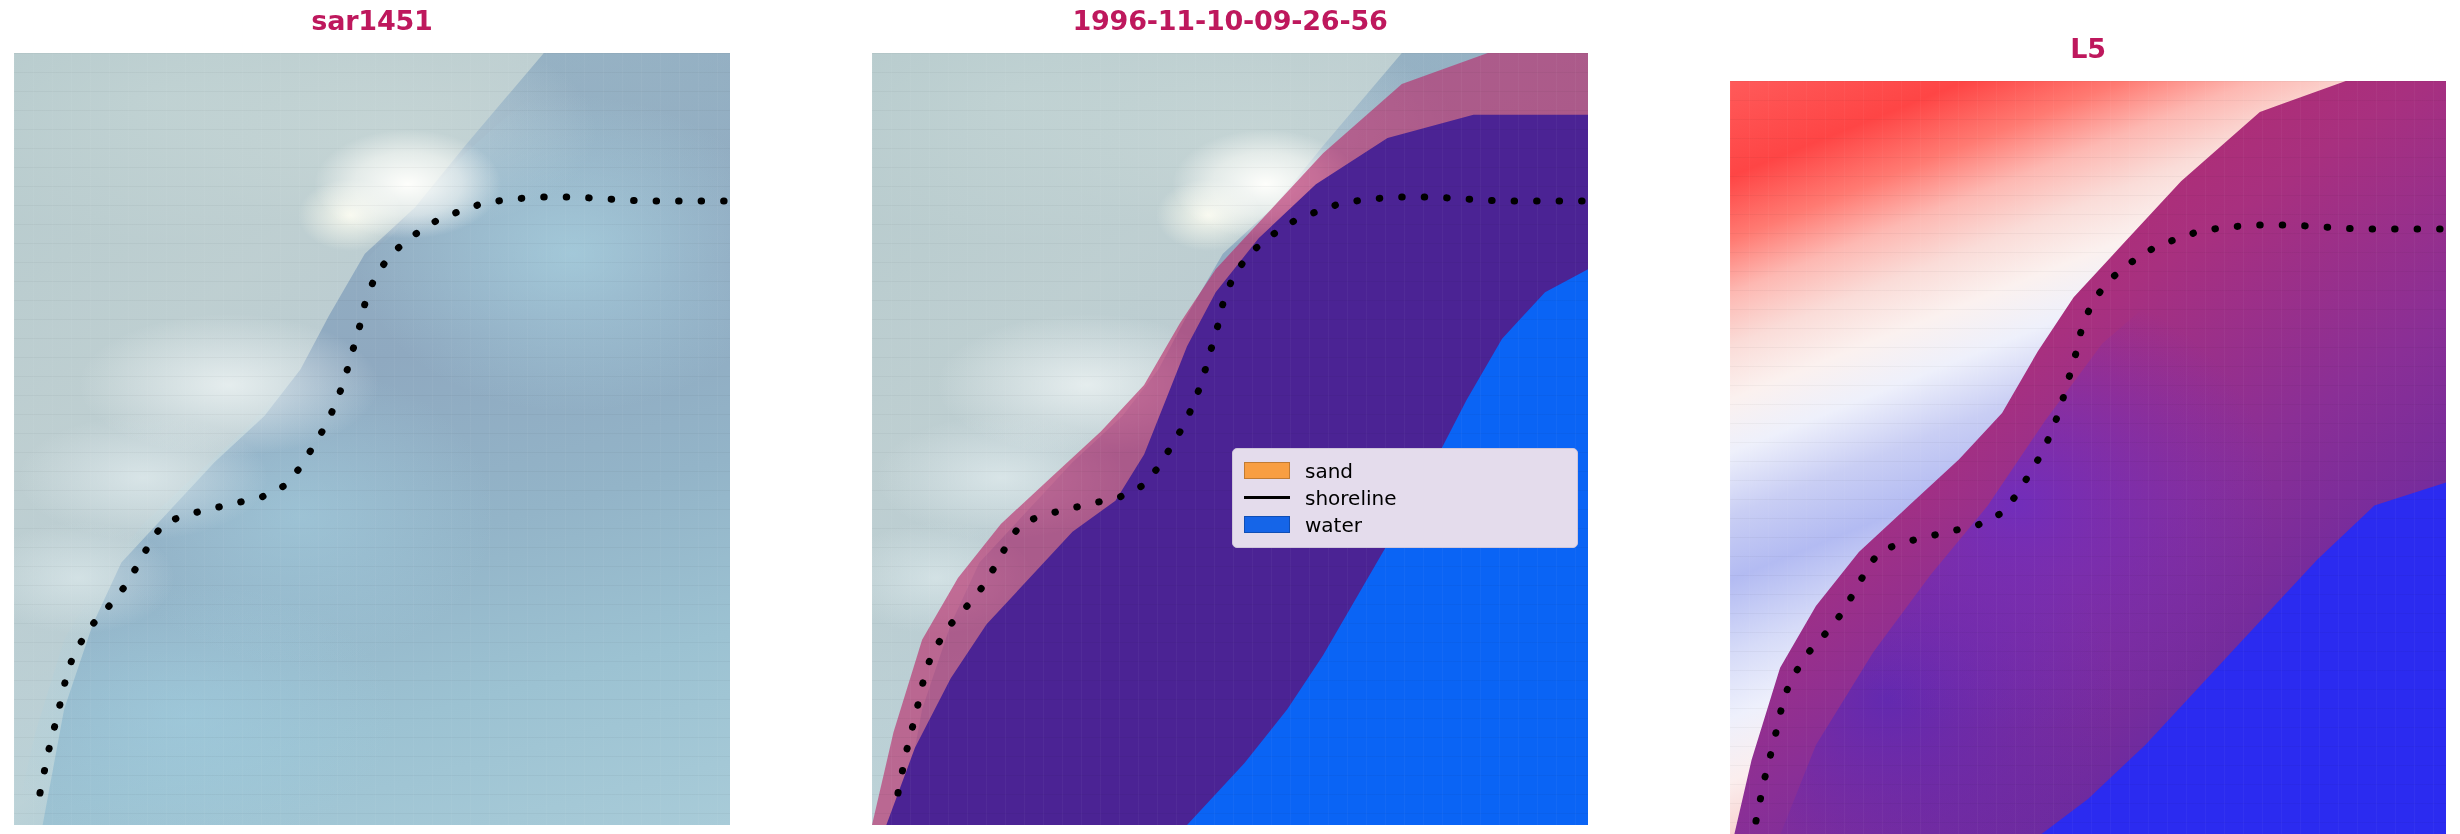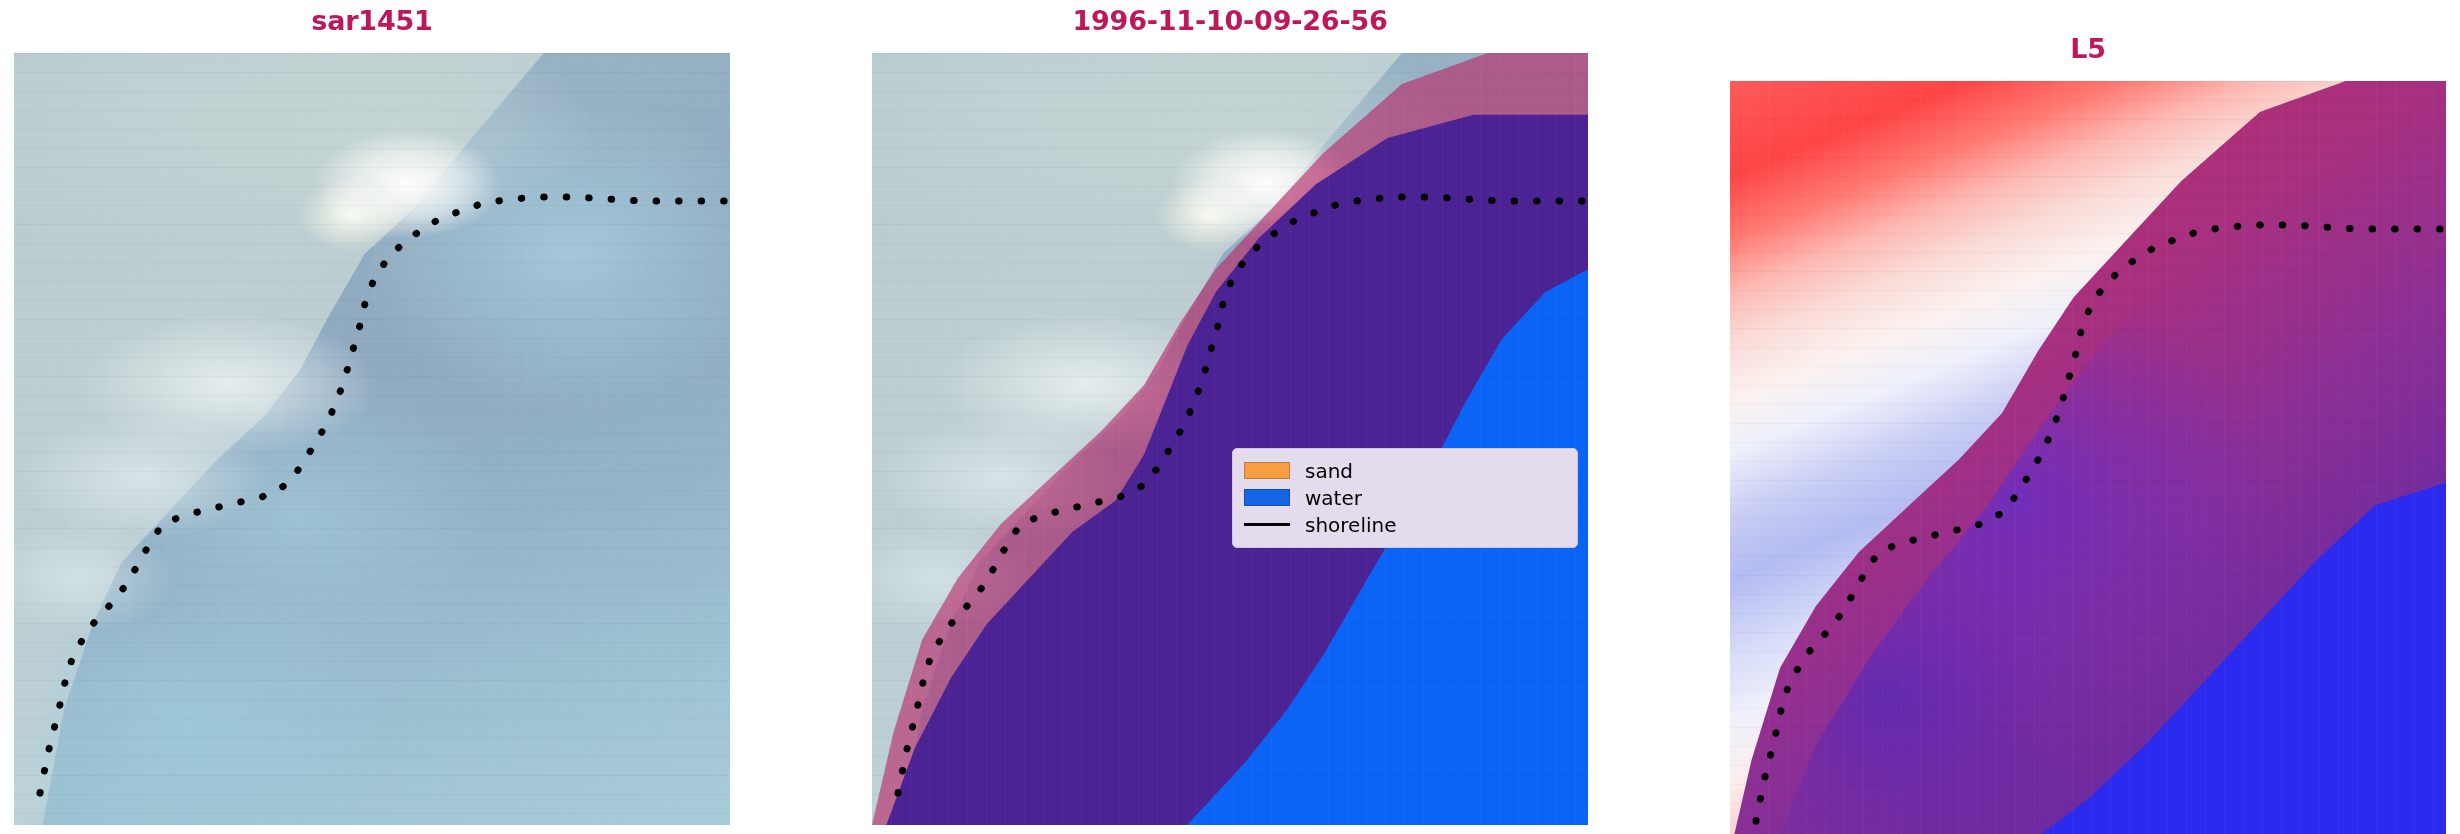--- a/index.html
+++ b/index.html
@@ -248,26 +248,26 @@
       <svg class="shoreline-svg" viewBox="0 0 716 772" preserveAspectRatio="none">
         <polyline class="shoreline-path" points="26,740 34,700 44,660 52,625 60,600 78,572 96,552 112,532 126,508 138,486 150,470 172,462 196,456 222,450 248,444 272,432 288,412 300,392 312,372 322,350 330,328 338,300 346,272 352,246 362,222 378,200 400,182 422,168 446,158 470,150 498,146 528,144 560,144 594,146 628,148 662,148 696,148 716,148"></polyline>
       </svg>
 
       <div class="legend">
         <div class="legend-row">
           <span class="swatch" style="background:#f89e42;"></span>
           <span class="legend-label">sand</span>
         </div>
         <div class="legend-row">
+          <span class="swatch-line"></span>
+          <span class="legend-label">shoreline</span>
+        </div>
+        <div class="legend-row">
           <span class="swatch" style="background:#1565e8;"></span>
           <span class="legend-label">water</span>
-        </div>
-        <div class="legend-row">
-          <span class="swatch-line"></span>
-          <span class="legend-label">shoreline</span>
         </div>
       </div>
     </div>
   </div>
 
   <div class="panel panel-3">
     <div class="panel-title">L5</div>
     <div class="axes">
       <div class="imglayer idx-base"></div>
 

